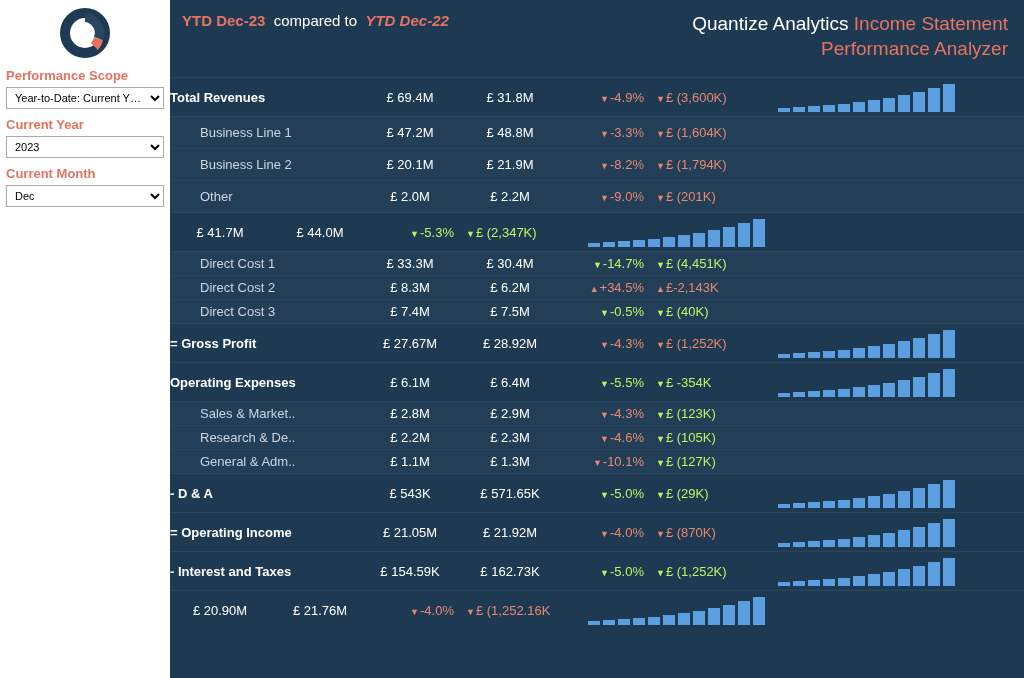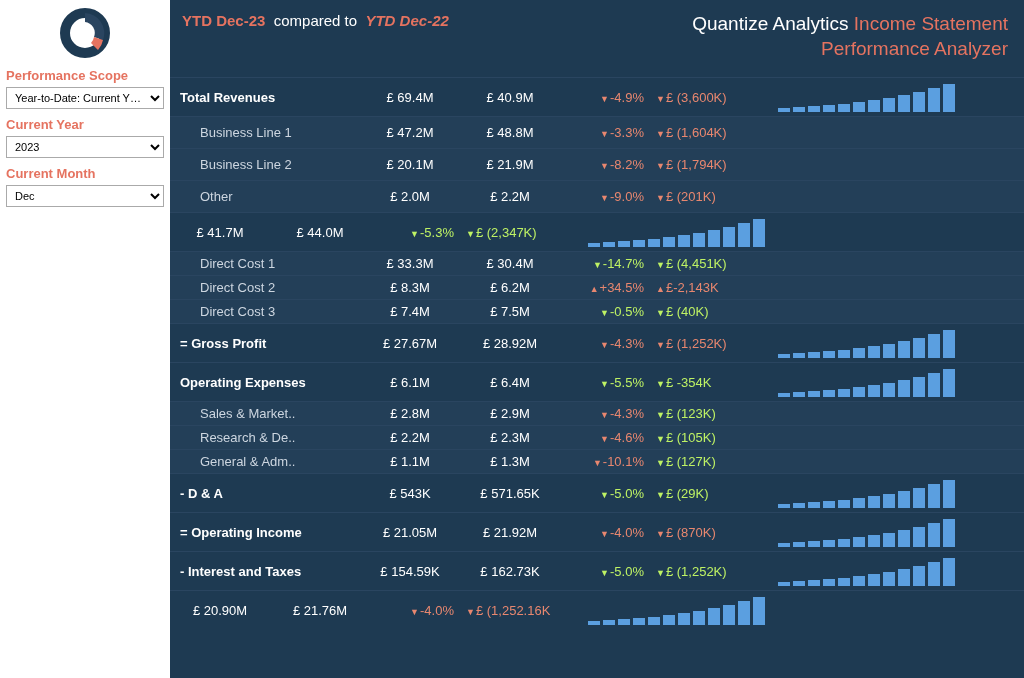--- a/index.html
+++ b/index.html
@@ -19,21 +19,21 @@
 .header-right .brand { color: #fff; }
 .header-right .accent { color: #e57360; text-align: center; }
 .table { width: 100%; }
 .row { display: flex; align-items: center; border-top: 1px solid #2a4560; min-height: 32px; padding: 4px 0; }
 .row.major { background: #1e3a52; }
 .row.major .label { font-weight: bold; color: #fff; }
 .row.sub { background: #233f58; }
 .row.sub .label { color: #cdd6e0; padding-left: 30px; }
 .row.tight { min-height: 24px; padding: 2px 0; }
 .cell { font-size: 13px; }
-.label { width: 190px; padding-left: 10px; }
+.label { width: 190px; padding-left: 0; }
 .v1 { width: 100px; text-align: center; color: #fff; }
 .v2 { width: 100px; text-align: center; color: #fff; }
 .pct { width: 90px; text-align: right; padding-right: 6px; }
 .delta { width: 120px; text-align: left; padding-left: 6px; }
 .spark { flex: 1; padding-left: 8px; padding-right: 10px; }
 .neg { color: #e8876f; }
 .pos { color: #bef264; }
 .arrow-down::before { content: "▼"; font-size: 9px; margin-right: 1px; }
 .arrow-up::before { content: "▲"; font-size: 9px; margin-right: 1px; }
 .bars { display: flex; align-items: flex-end; height: 30px; gap: 3px; }
@@ -77,21 +77,21 @@
         <span class="brand">Quantize Analytics</span>
         <span class="accent">Income Statement</span><br>
         <span class="accent">Performance Analyzer</span>
       </div>
     </div>
 
     <div class="table" id="income-table">
         <div class="row major">
           <div class="cell label">Total Revenues</div>
           <div class="cell v1">£ 69.4M</div>
-          <div class="cell v2">£ 40.9M</div>
+          <div class="cell v2">£ 31.8M</div>
           <div class="cell pct neg arrow-down">-4.9%</div>
           <div class="cell delta neg arrow-down">£ (3,600K)</div>
           <div class="cell spark">
             <div class="bars">
               <span style="height: 4px;"></span>
               <span style="height: 5px;"></span>
               <span style="height: 6px;"></span>
               <span style="height: 7px;"></span>
               <span style="height: 8px;"></span>
               <span style="height: 10px;"></span>

